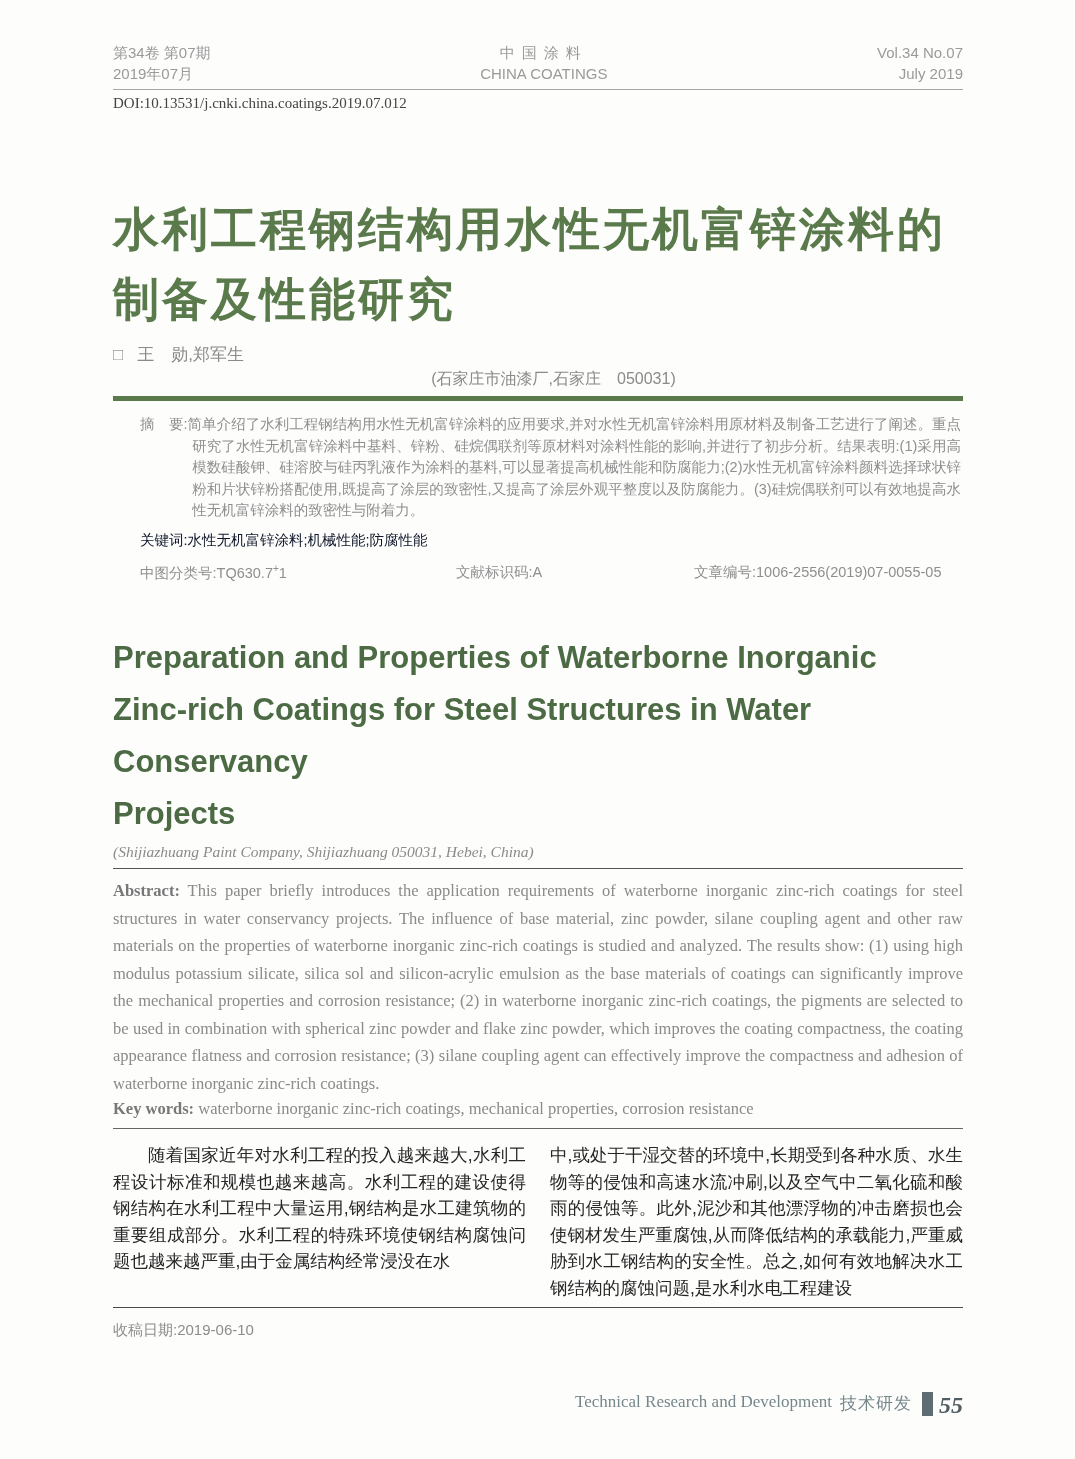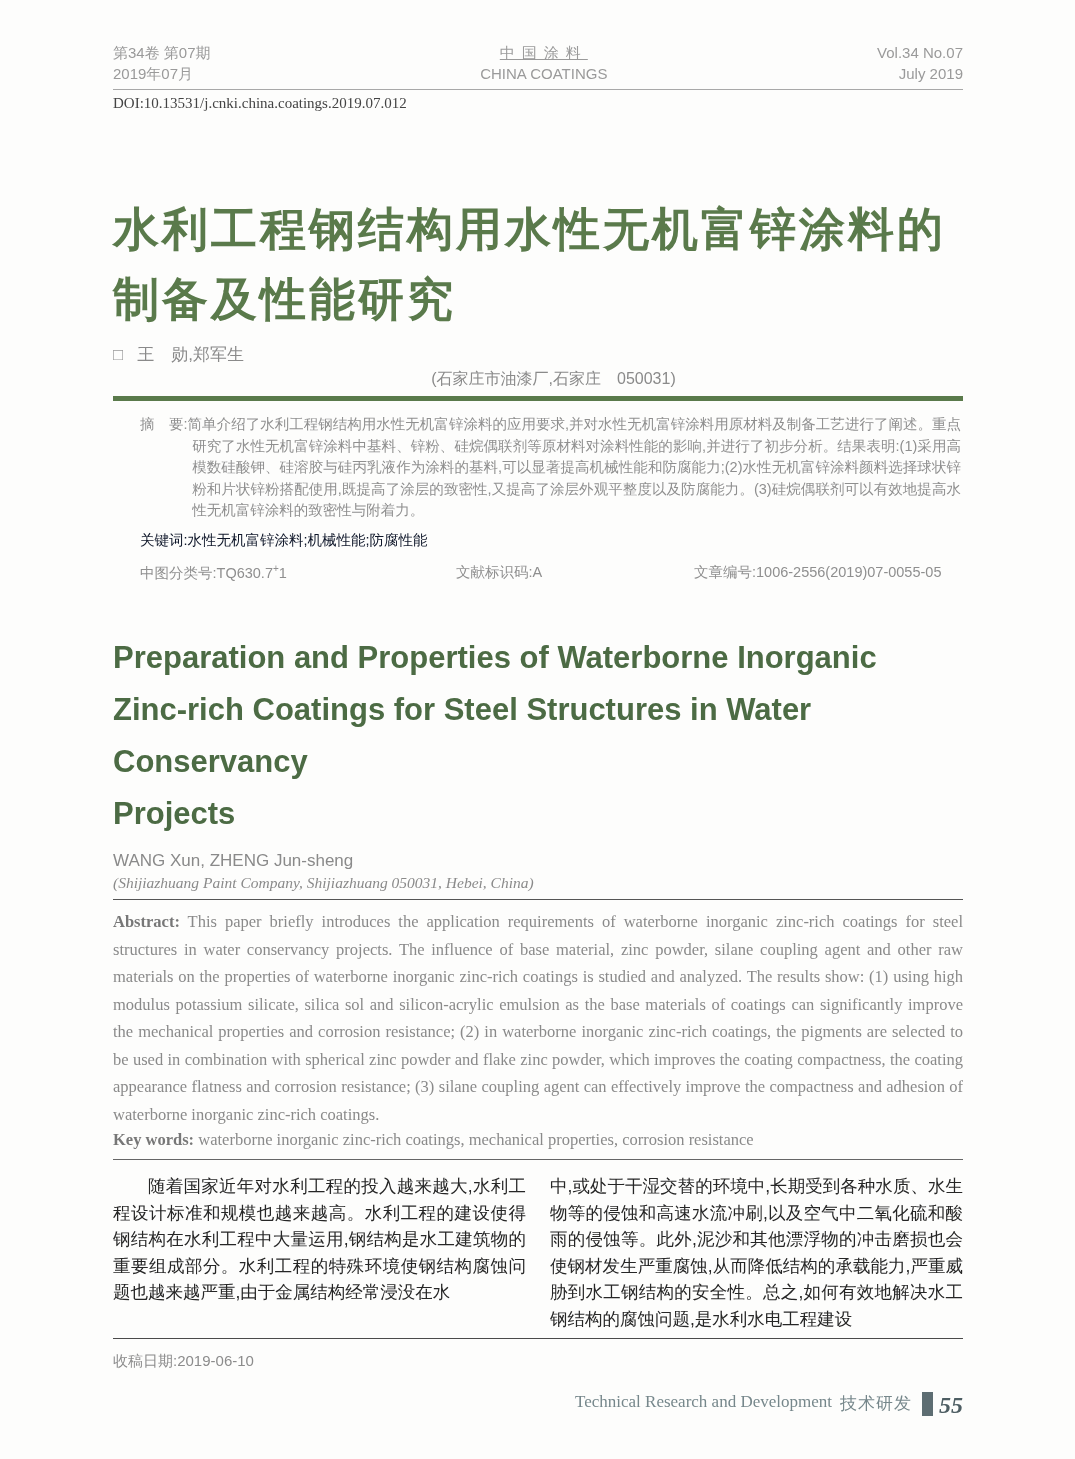--- a/index.html
+++ b/index.html
@@ -11,21 +11,21 @@
     box-sizing:border-box;
     padding:42px 112px 0 113px;
     overflow:hidden;
     font-family:"Liberation Sans", sans-serif;
     color:#2e2e2e;
   }
   
   .jheader { display:flex; justify-content:space-between; align-items:center; color:#9a9a9a; font-size:15px; line-height:21px; }
   .jheader .cell-left { text-align:left; }
   .jheader .cell-center { text-align:center; }
-  .jheader .cell-center .cn { letter-spacing:7px;text-decoration:underline; }
+  .jheader .cell-center .cn { letter-spacing:7px; }
   .jheader .cell-right { text-align:right; }
   .header-rule { border:none; border-top:1px solid #a8a8a8; margin:5px 0 0 0; }
   .doi-line { font-family:"Liberation Serif", serif; font-size:15px; color:#444; margin-top:5px; }
 
   
   .cn-title { margin-top:82px; color:#5a7a4b; font-weight:bold; font-size:46px; line-height:70px; letter-spacing:3px; }
   .cn-authors { margin-top:10px; color:#8a8a8a; font-size:17px; line-height:22px; }
   .cn-authors .marker { margin-right:14px; color:#9a9a9a; }
   .cn-affil { margin-top:2px; margin-left:31px; color:#8a8a8a; font-size:16px; line-height:22px;text-align:center; }
   .green-rule { border:none; height:5px; background:#5a7a4b; margin:6px 0 0 0; }
@@ -119,21 +119,20 @@
     <div class="c3">
       <span>文章编号:</span><span>1006-2556(2019)07-0055-05</span>
     </div>
   </div>
 
   <div class="en-title">
     <div>Preparation and Properties of Waterborne Inorganic</div>
     <div>Zinc-rich Coatings for Steel Structures in Water Conservancy</div>
     <div>Projects</div>
   </div>
-  <div class="en-authors">WANG Xun, ZHENG Jun-sheng</div>
   <div class="en-affil">(Shijiazhuang Paint Company, Shijiazhuang 050031, Hebei, China)</div>
   <hr class="thin-rule">
 
   <div class="en-abstract">
     <span class="lab">Abstract:</span><span> This paper briefly introduces the application requirements of waterborne inorganic zinc-rich coatings for steel structures in water conservancy projects. The influence of base material, zinc powder, silane coupling agent and other raw materials on the properties of waterborne inorganic zinc-rich coatings is studied and analyzed. The results show: (1) using high modulus potassium silicate, silica sol and silicon-acrylic emulsion as the base materials of coatings can significantly improve the mechanical properties and corrosion resistance; (2) in waterborne inorganic zinc-rich coatings, the pigments are selected to be used in combination with spherical zinc powder and flake zinc powder, which improves the coating compactness, the coating appearance flatness and corrosion resistance; (3) silane coupling agent can effectively improve the compactness and adhesion of waterborne inorganic zinc-rich coatings.</span>
   </div>
   <div class="en-keywords">
     <span class="lab">Key words:</span><span> waterborne inorganic zinc-rich coatings, mechanical properties, corrosion resistance</span>
   </div>
   <hr class="rule-after-kw">

